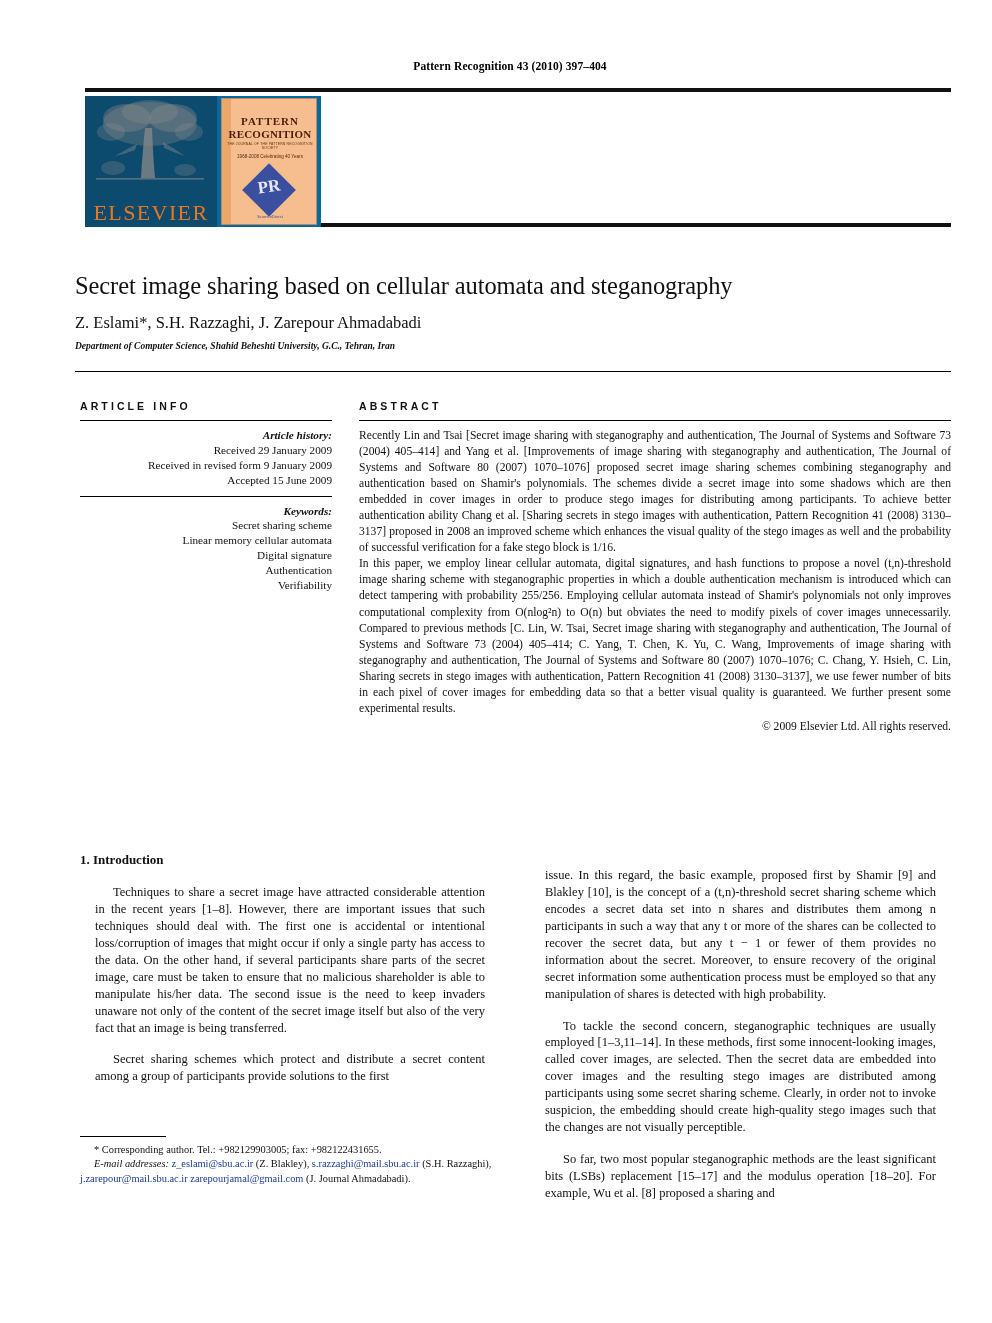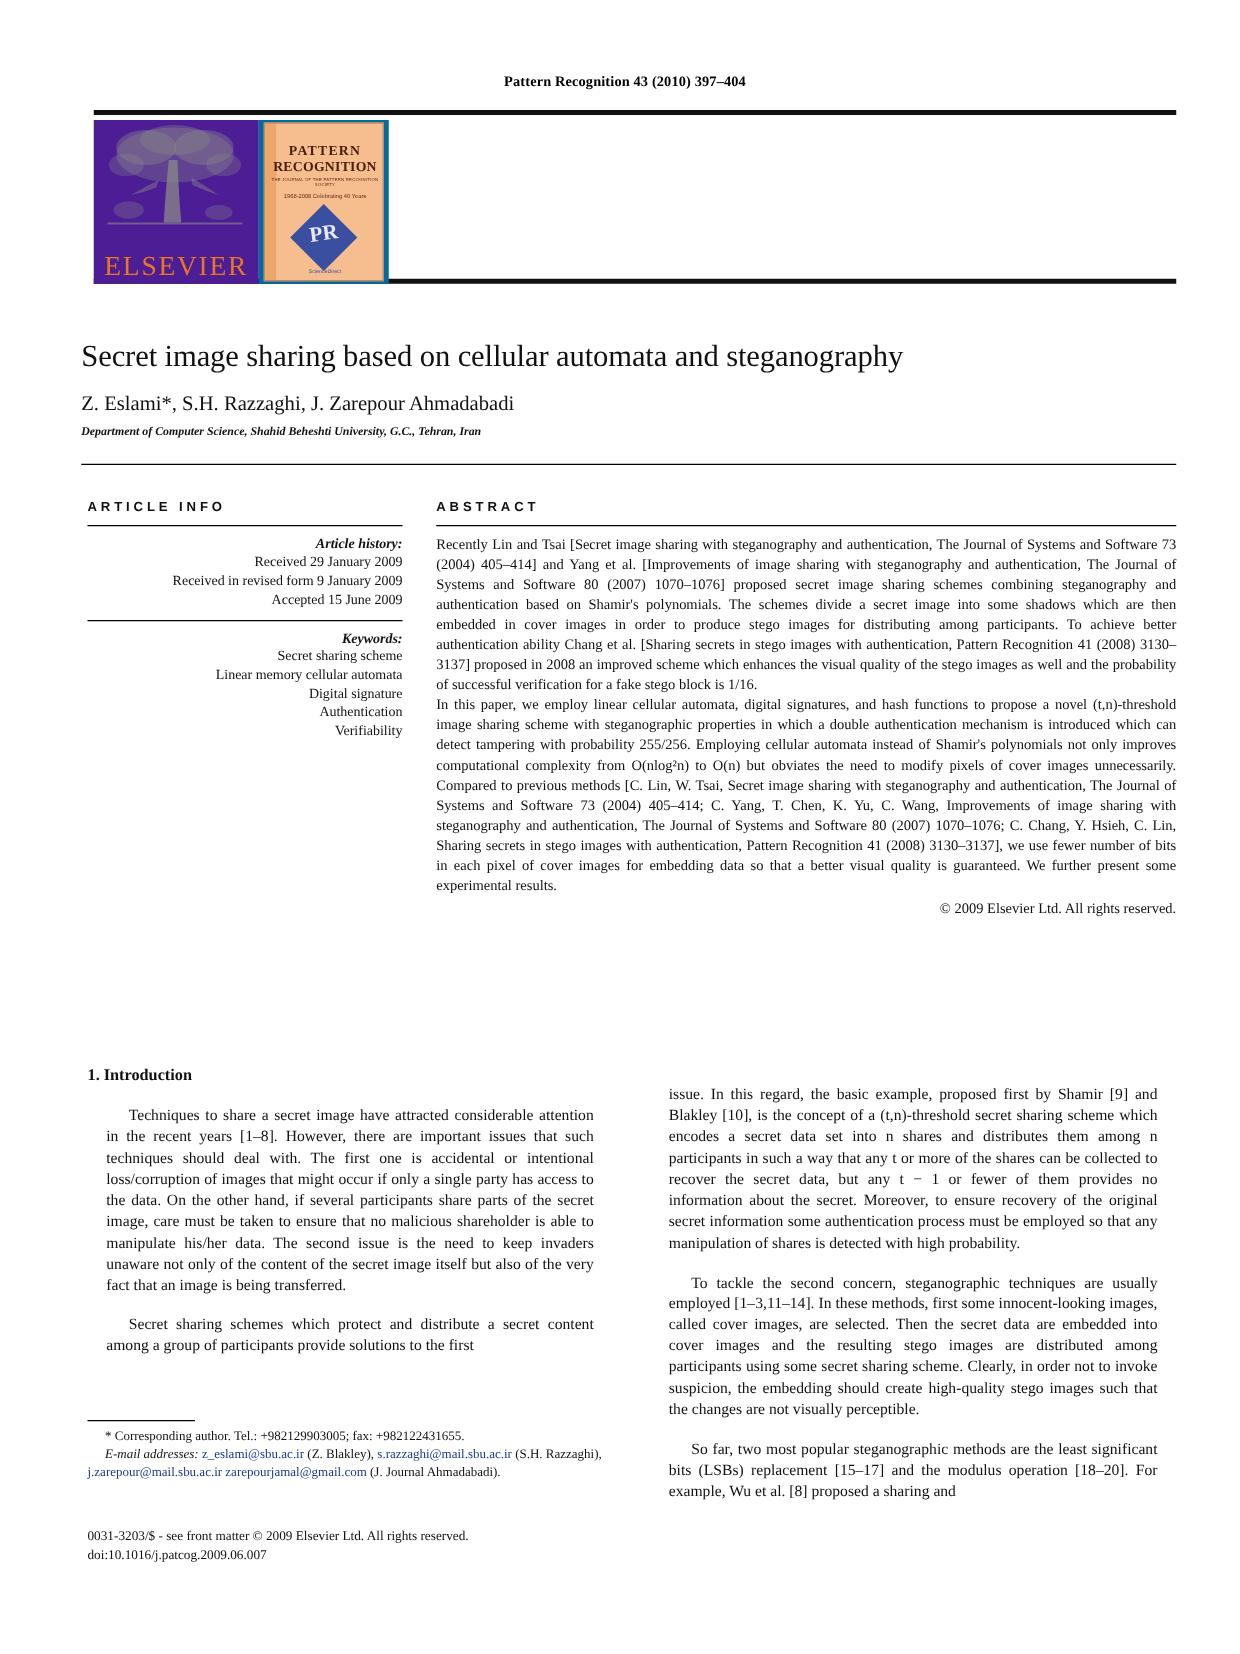--- a/index.html
+++ b/index.html
@@ -7,21 +7,21 @@
   body {
     width: 992px;
     height: 1323px;
     background: #ffffff;
     font-family: "Liberation Serif", "DejaVu Serif", serif;
     color: #000000;
     position: relative;
     overflow: hidden;
   }
 
-  .page { position: absolute; left: 4px; top: 0; width: 864px; height: 1323px; }
+  .page { position: absolute; left: 14px; top: 0; width: 864px; height: 1323px; }
 
   
   .runhead {
     position: absolute;
     left: 0; top: 60px; width: 992px;
     text-align: center;
     font-size: 11.5px;
     font-weight: bold;
     letter-spacing: 0.1px;
   }
@@ -34,21 +34,21 @@
     border-top: 4px solid #111;
     border-bottom: 4px solid #111;
   }
   .masthead-inner {
     position: absolute; left: 0; top: 4px;
     width: 866px; height: 131px;
     display: flex; flex-direction: row; align-items: stretch;
   }
   .elsevier-box {
     width: 132px; flex: 0 0 132px;
-    background: #4c1d95;
+    background: #0c4a6e;
     display: flex; flex-direction: column;
     align-items: center; justify-content: flex-end;
     padding-bottom: 2px;
     position: relative;
   }
   .tree-svg { position: absolute; left: 8px; top: 2px; }
   .elsevier-word {
     position: relative; z-index: 2;
     font-family: "Liberation Serif", serif;
     font-size: 22px;
@@ -344,18 +344,14 @@
       <span class="lnk">z_eslami@sbu.ac.ir</span>
       <span>(Z. Blakley),</span>
       <span class="lnk">s.razzaghi@mail.sbu.ac.ir</span>
       <span>(S.H. Razzaghi),</span>
       <span class="lnk">j.zarepour@mail.sbu.ac.ir</span>
       <span class="lnk">zarepourjamal@gmail.com</span>
       <span>(J. Journal Ahmadabadi).</span>
     </div>
   </div>
 
-  <div class="imprint">
-    <div>0031-3203/$ - see front matter © 2009 Elsevier Ltd. All rights reserved.</div>
-    <div>doi:10.1016/j.patcog.2009.06.007</div>
-  </div>
 
 </div>
 
 </body></html>

